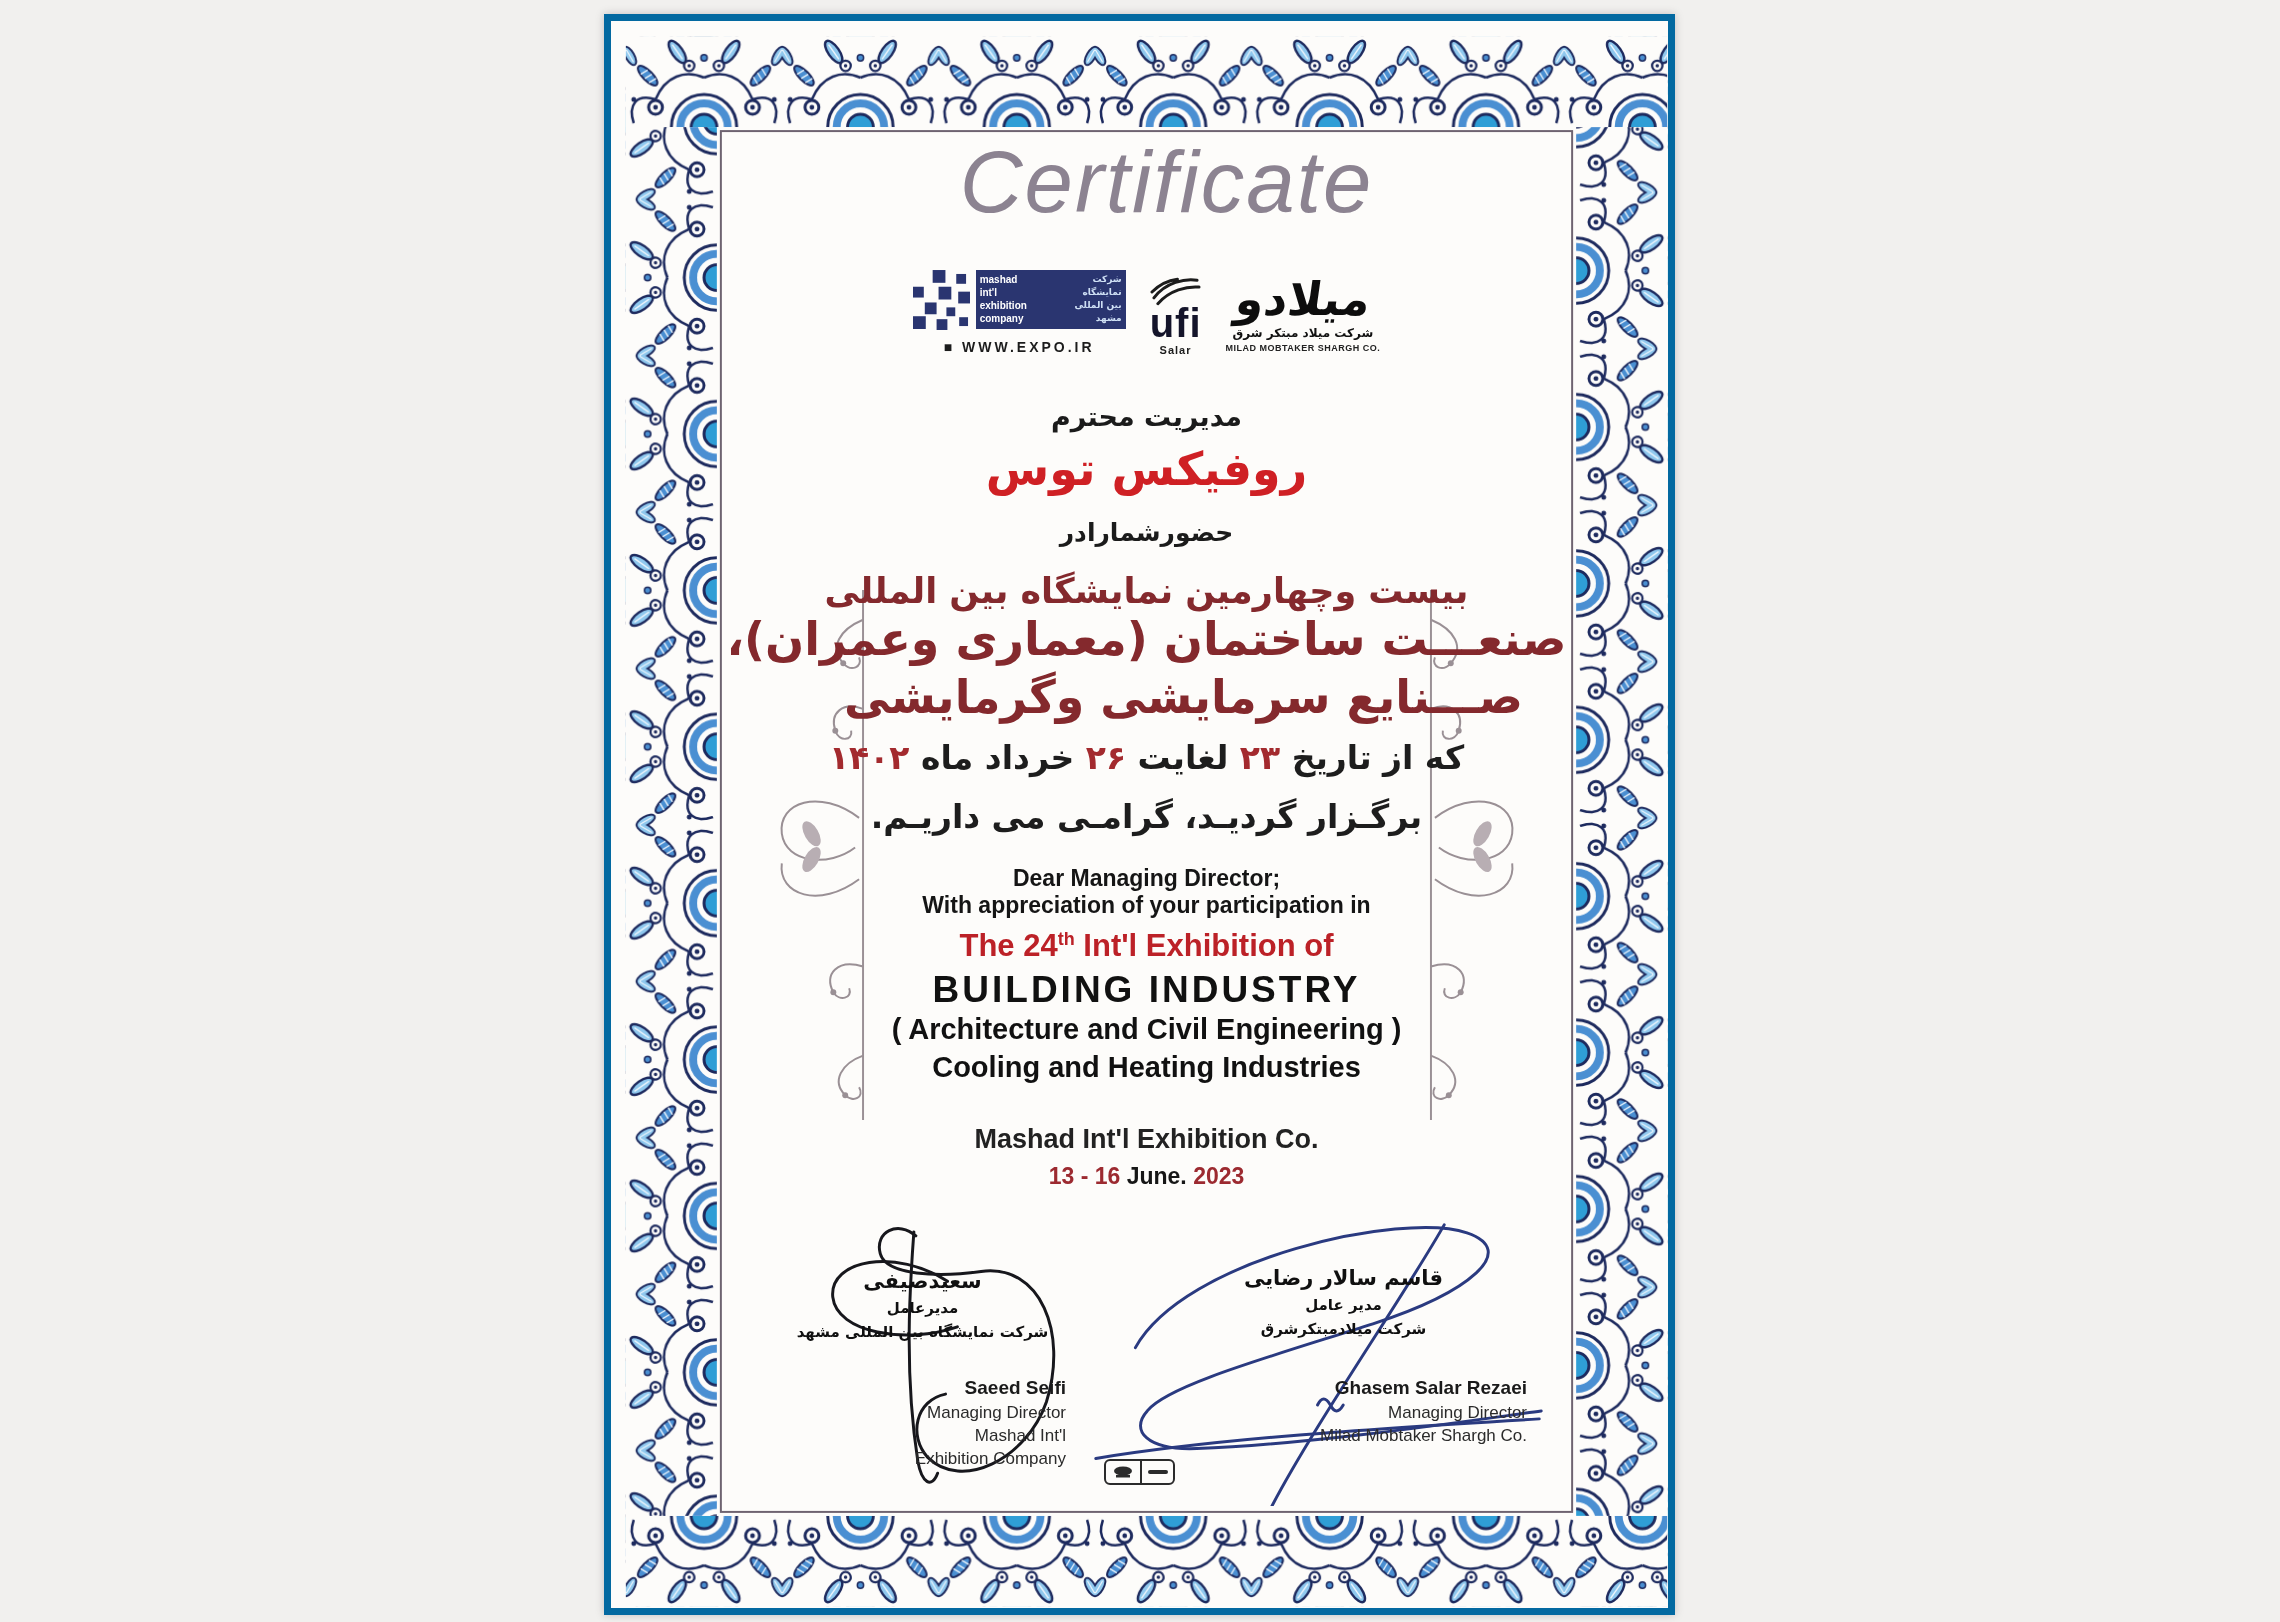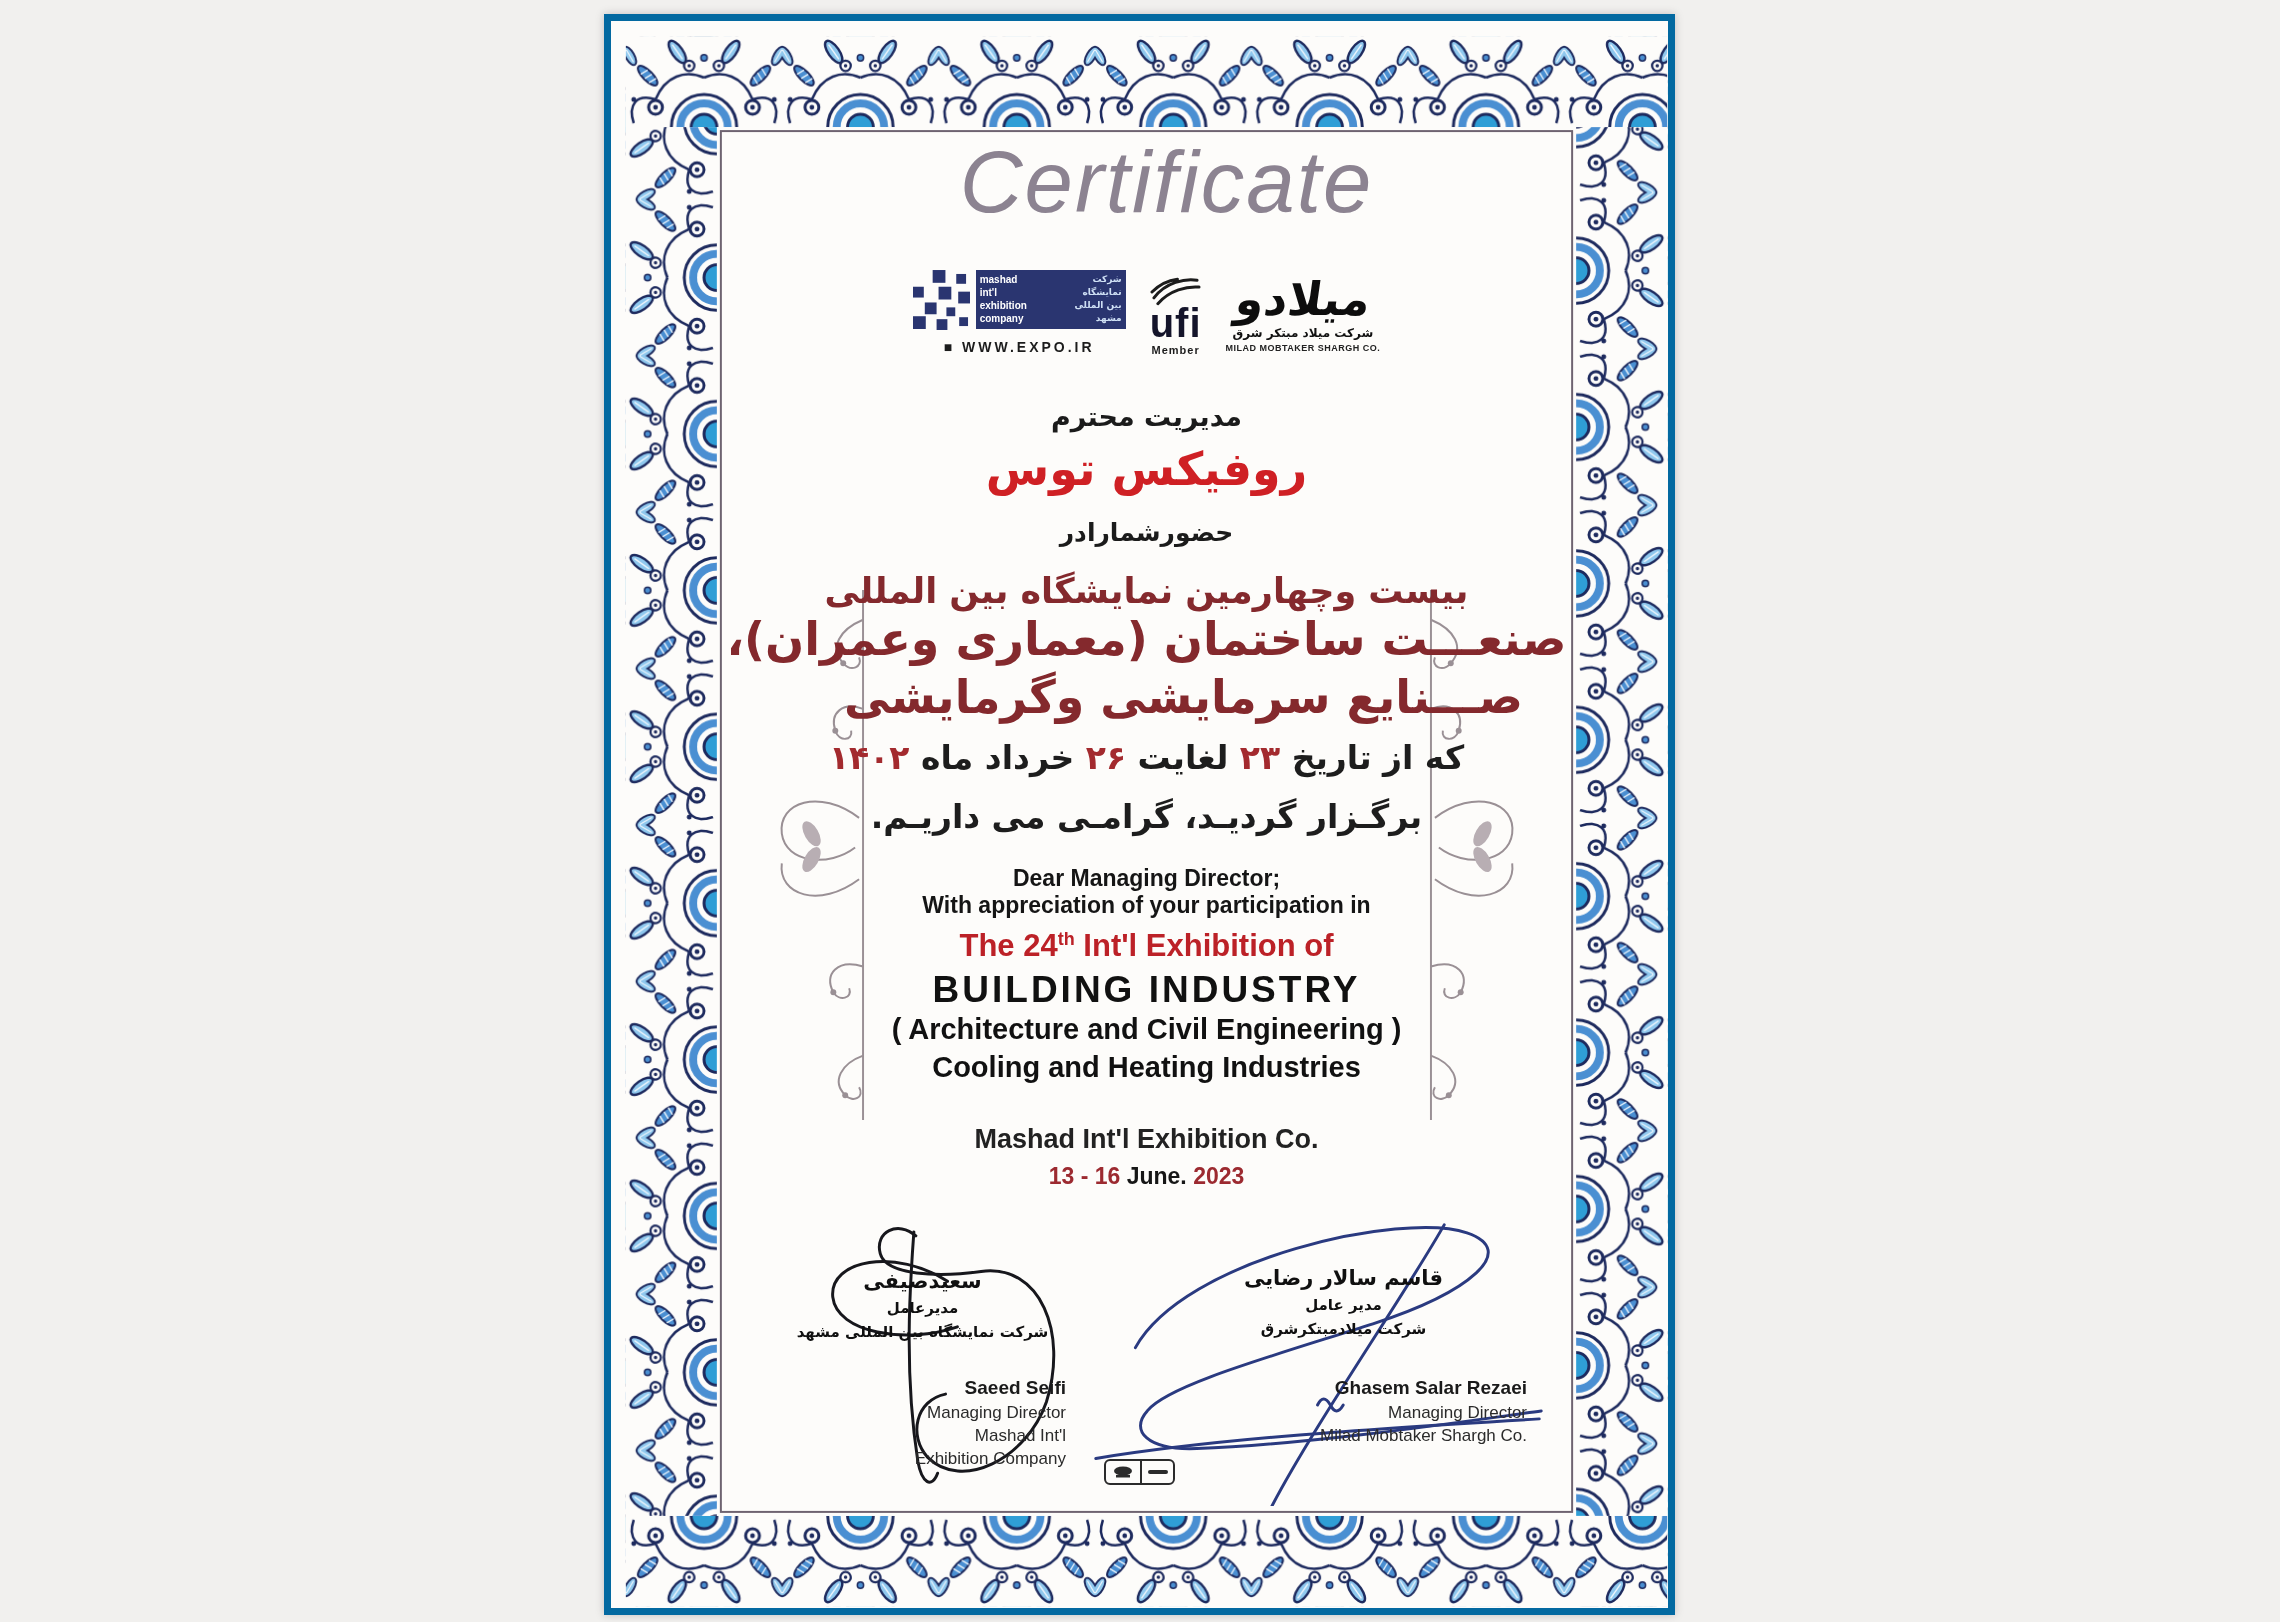--- a/index.html
+++ b/index.html
@@ -168,21 +168,21 @@
         </div>
       </div>
       <div class="expo-line"><span>■</span> <span>WWW.EXPO.IR</span></div>
     </div>
 
     <div class="ufi">
       <svg width="51" height="30" viewBox="0 0 52 30">
         <path d="M4,22 C16,6 36,2 48,4 M8,28 C20,14 38,10 50,11 M2,16 C10,8 20,4 28,3" stroke="#1c1c1c" stroke-width="3" fill="none" stroke-linecap="round"></path>
       </svg>
       <div class="ufi-name">ufi</div>
-      <div class="ufi-member">Member</div>
+      <div class="ufi-member">Salar</div>
     </div>
 
     <div class="milad">
       <div class="milad-callig fa">میلادو</div>
       <div class="milad-fa">شرکت میلاد مبتکر شرق</div>
       <div class="milad-en">MILAD MOBTAKER SHARGH CO.</div>
     </div>
   </div>
 
   <div class="block fa salutation">مدیریت محترم</div>

